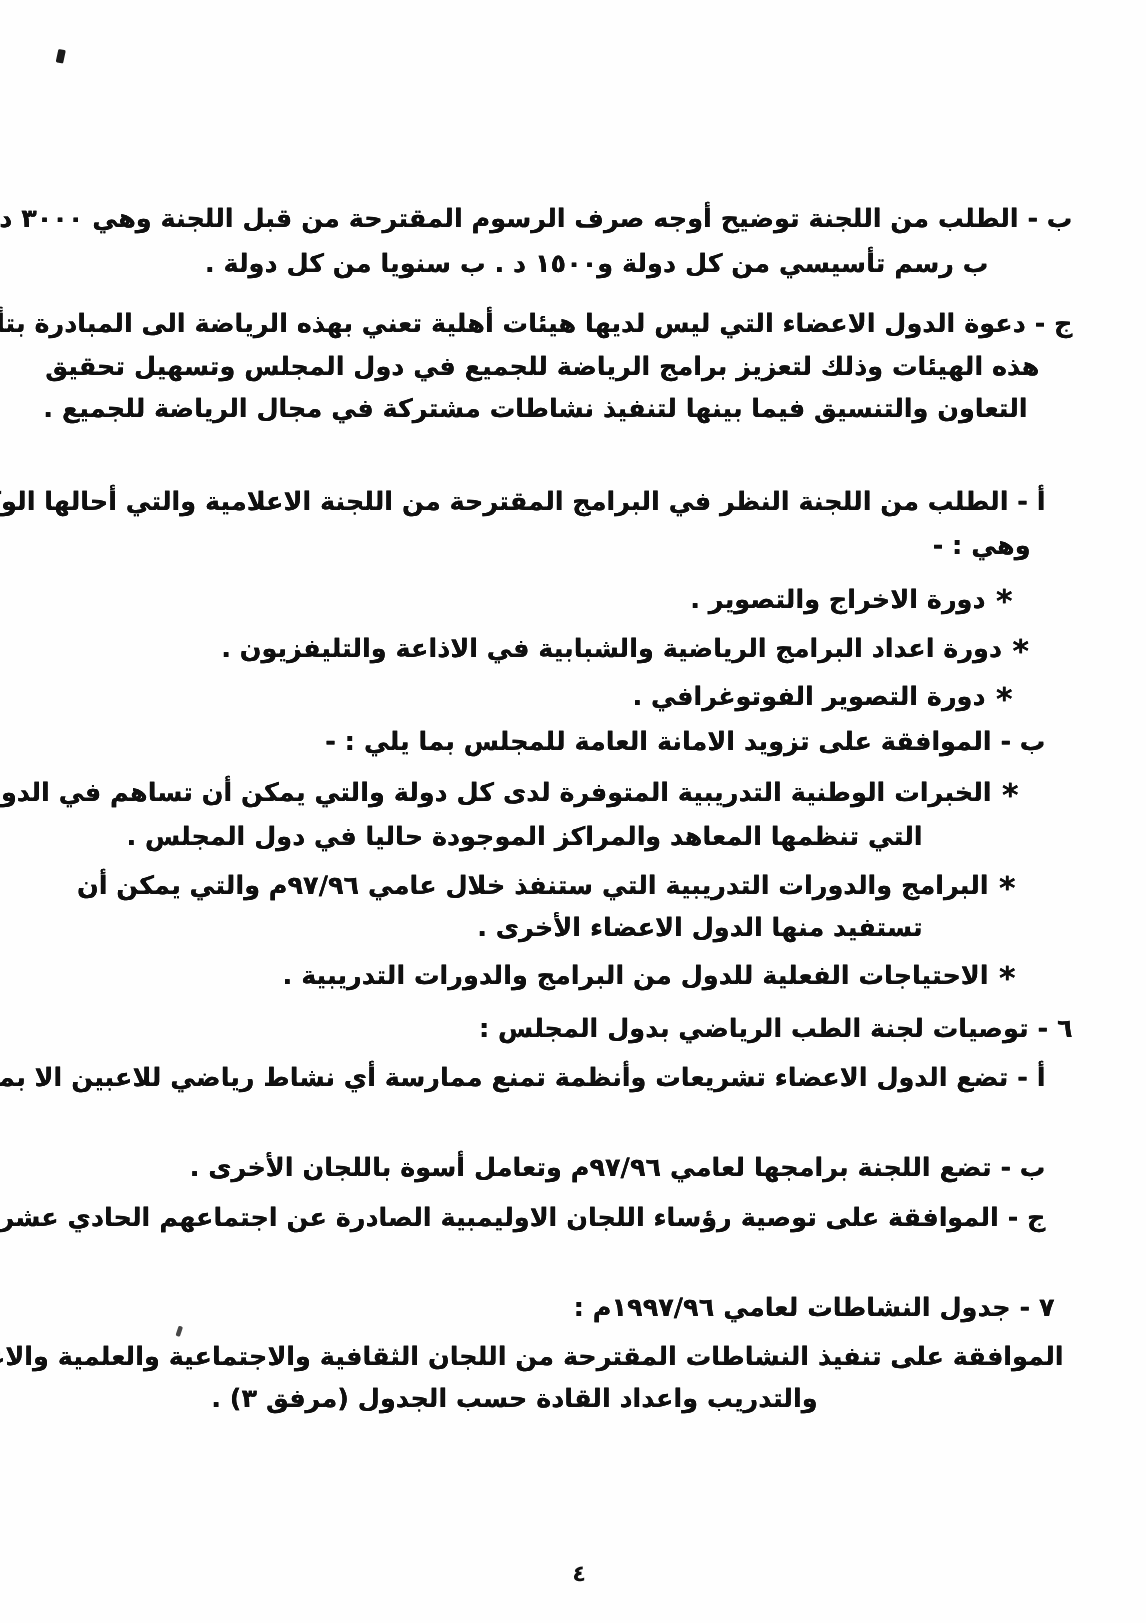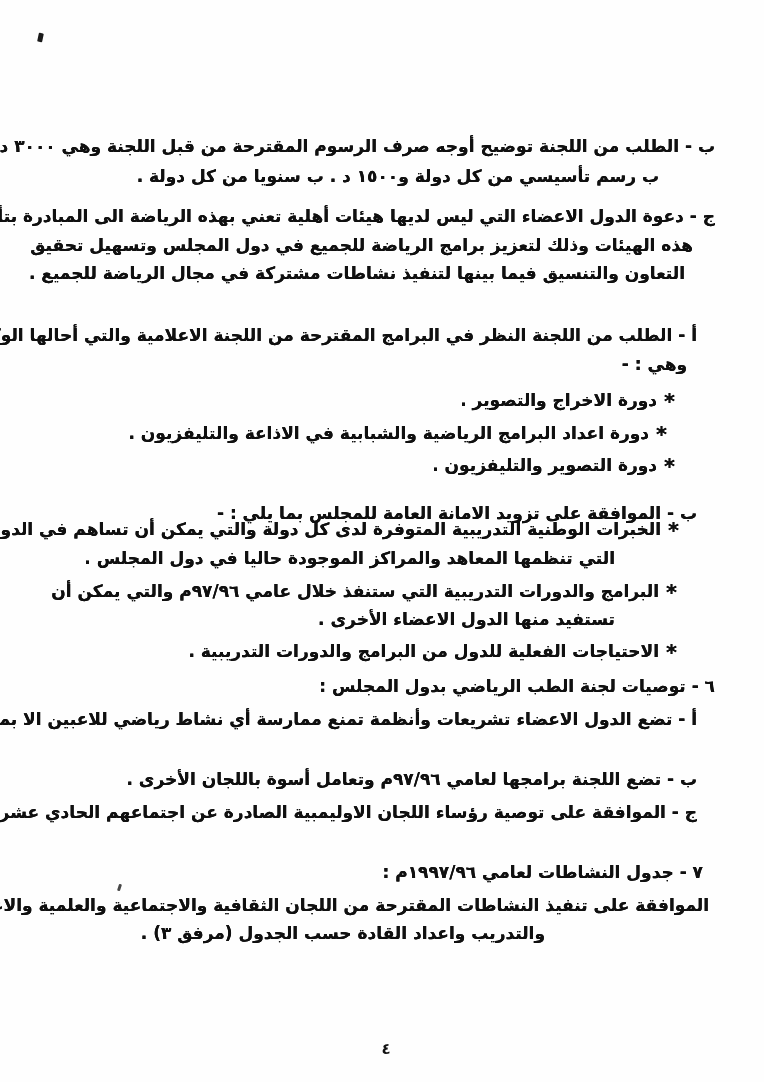--- a/index.html
+++ b/index.html
@@ -62,23 +62,23 @@
 <div class="page">
   <div class="lines">
       <div class="line" style="top: 133px; right: 0px;"><span>ب - الطلب من اللجنة توضيح أوجه صرف الرسوم المقترحة من قبل اللجنة وهي ٣٠٠٠ د.</span></div>
       <div class="line" style="top: 163px; right: 56px;"><span>ب رسم تأسيسي من كل دولة و١٥٠٠ د . ب سنويا من كل دولة .</span></div>
       <div class="line" style="top: 203px; right: 0px;"><span>ج - دعوة الدول الاعضاء التي ليس لديها هيئات أهلية تعني بهذه الرياضة الى المبادرة بتأسيس</span></div>
       <div class="line" style="top: 260px; right: 30px;"><span>التعاون والتنسيق فيما بينها لتنفيذ نشاطات مشتركة في مجال الرياضة للجميع .</span></div>
       <div class="line" style="top: 232px; right: 22px;"><span>هذه الهيئات وذلك لتعزيز برامج الرياضة للجميع في دول المجلس وتسهيل تحقيق</span></div>
       <div class="line" style="top: 322px; right: 18px;"><span>أ  - الطلب من اللجنة النظر في البرامج المقترحة من اللجنة الاعلامية والتي أحالها الوكلاء</span></div>
       <div class="line" style="top: 351px; right: 28px;"><span>وهي : -</span></div>
       <div class="line" style="top: 387px; right: 40px;"><span class="bullet">*</span><span>دورة الاخراج والتصوير .</span></div>
-      <div class="line" style="top: 420px; right: 48px;"><span class="bullet">*</span><span>دورة اعداد البرامج الرياضية والشبابية في الاذاعة والتليفزيون .</span></div>
-      <div class="line" style="top: 452px; right: 40px;"><span class="bullet">*</span><span>دورة التصوير والتليفزيون .</span></div>
-      <div class="line" style="top: 482px; right: 18px; margin-top: 18px;"><span>ب - الموافقة على تزويد الامانة العامة للمجلس بما يلي : -</span></div>
+      <div class="line" style="top: 420px; right: 29px;"><span class="bullet">*</span><span>دورة اعداد البرامج الرياضية والشبابية في الاذاعة والتليفزيون .</span></div>
+      <div class="line" style="top: 452px; right: 40px;"><span class="bullet">*</span><span>دورة التصوير الفوتوغرافي .</span></div>
+      <div class="line" style="top: 482px; right: 18px;"><span>ب - الموافقة على تزويد الامانة العامة للمجلس بما يلي : -</span></div>
       <div class="line" style="top: 516px; right: 36px;"><span class="bullet">*</span><span>الخبرات الوطنية التدريبية المتوفرة لدى كل دولة والتي يمكن أن تساهم في الدورات</span></div>
       <div class="line" style="top: 545px; right: 100px;"><span>التي تنظمها المعاهد والمراكز الموجودة حاليا في دول المجلس .</span></div>
       <div class="line" style="top: 578px; right: 38px;"><span class="bullet">*</span><span>البرامج والدورات التدريبية التي ستنفذ خلال عامي ٩٧/٩٦م والتي يمكن أن</span></div>
       <div class="line" style="top: 638px; right: 38px;"><span class="bullet">*</span><span>الاحتياجات الفعلية للدول من البرامج والدورات التدريبية .</span></div>
       <div class="line" style="top: 606px; right: 100px;"><span>تستفيد منها الدول الاعضاء الأخرى .</span></div>
       <div class="line" style="top: 673px; right: 0px;"><span>٦ - توصيات لجنة الطب الرياضي بدول المجلس :</span></div>
       <div class="line" style="top: 706px; right: 18px;"><span>أ  - تضع الدول الاعضاء تشريعات وأنظمة تمنع ممارسة أي نشاط رياضي للاعبين الا بموافقة</span></div>
       <div class="line" style="top: 766px; right: 18px;"><span>ب - تضع اللجنة برامجها لعامي ٩٧/٩٦م وتعامل أسوة باللجان الأخرى .</span></div>
       <div class="line" style="top: 799px; right: 18px;"><span>ج - الموافقة على توصية رؤساء اللجان الاوليمبية الصادرة عن اجتماعهم الحادي عشر بأن</span></div>
       <div class="line" style="top: 859px; right: 12px;"><span>٧ - جدول النشاطات لعامي ١٩٩٧/٩٦م :</span></div>

